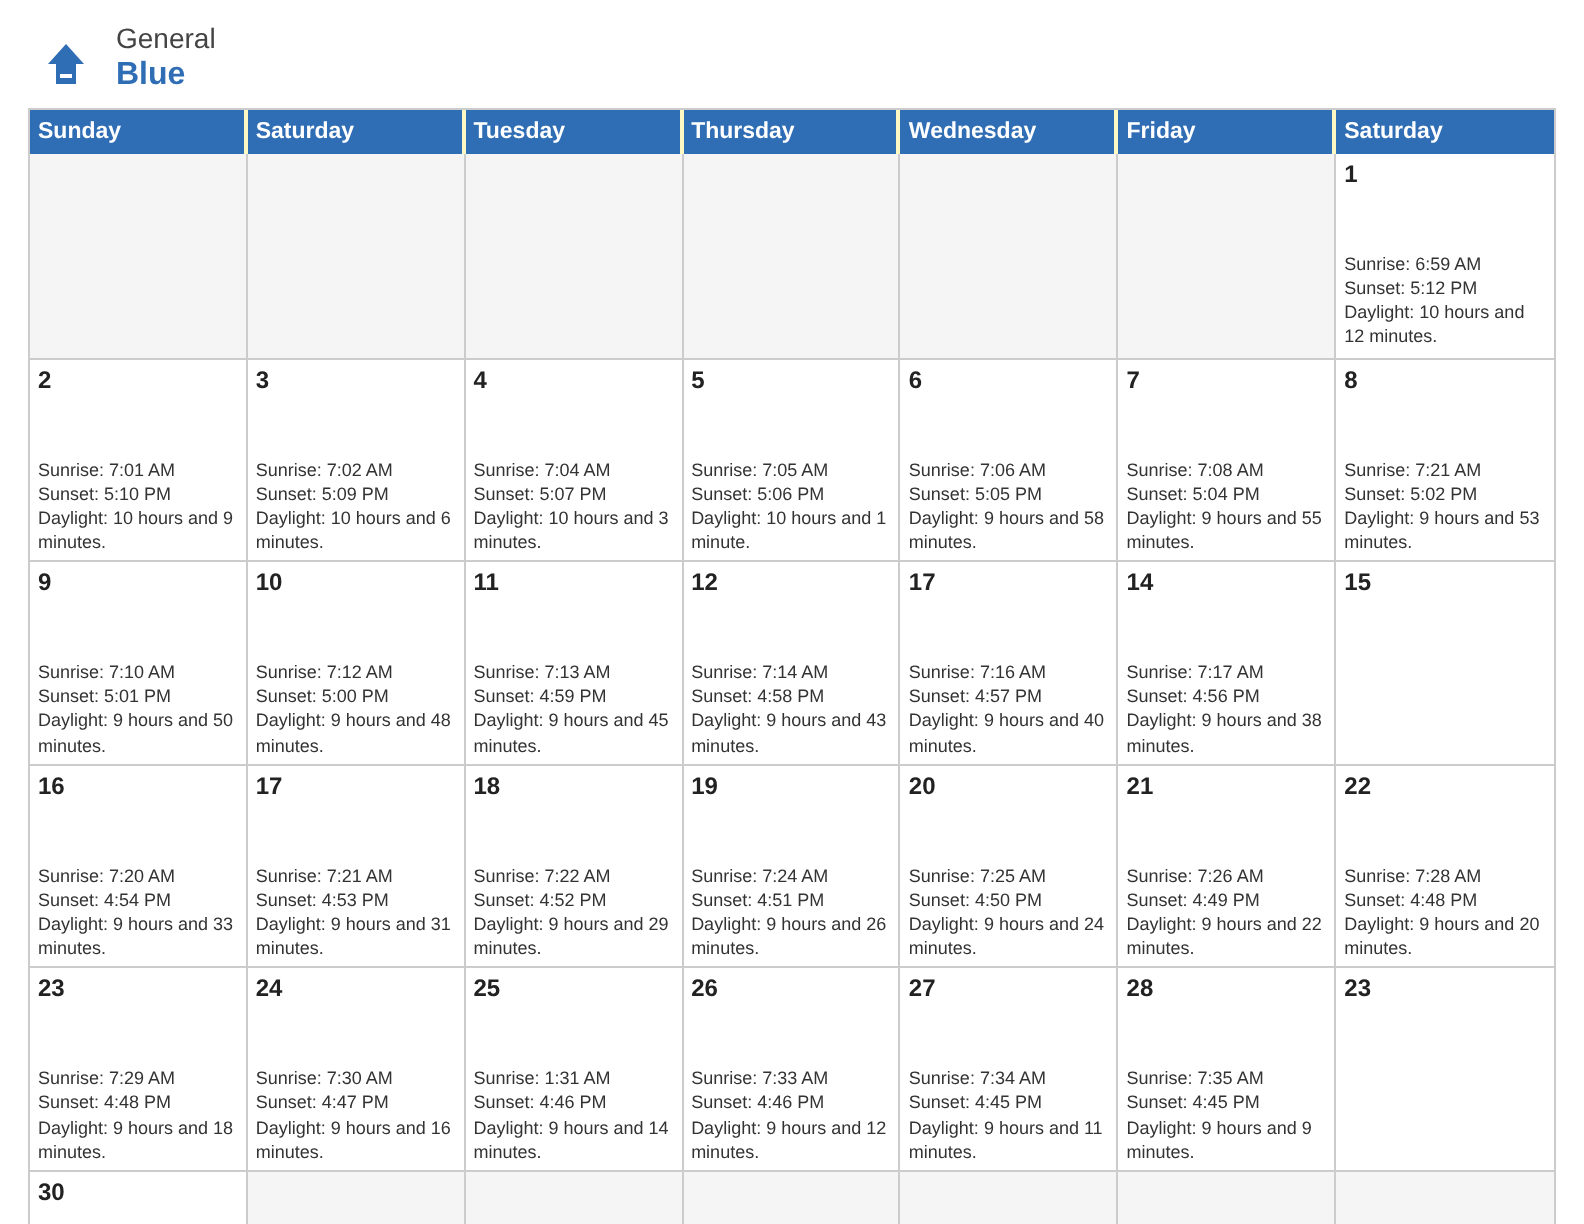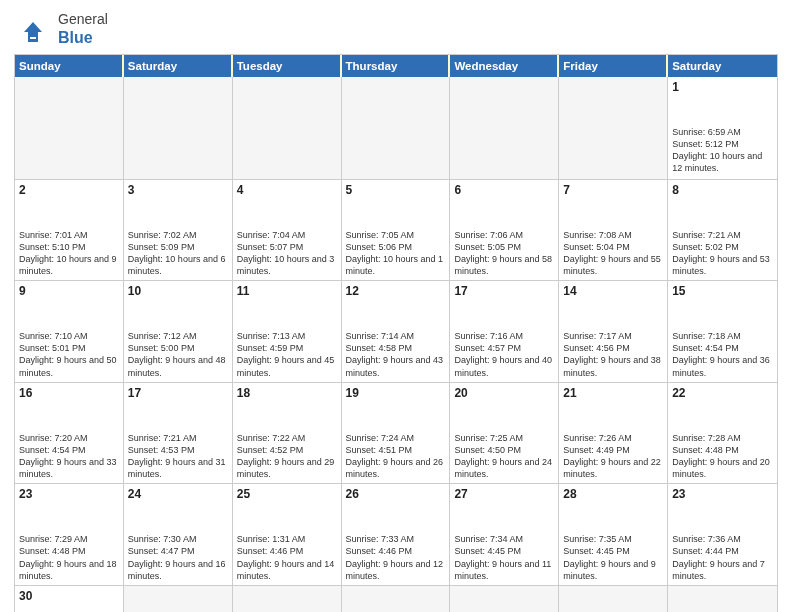--- a/index.html
+++ b/index.html
@@ -225,23 +225,20 @@
 Daylight: 9 hours and 40 minutes.</div>
           </div>
           <div class="cal-cell">
             <div class="day-num">14</div>
             <div class="day-info">Sunrise: 7:17 AM
 Sunset: 4:56 PM
 Daylight: 9 hours and 38 minutes.</div>
           </div>
           <div class="cal-cell">
             <div class="day-num">15</div>
-            <div class="day-info">Sunrise: 7:18 AM
-Sunset: 4:54 PM
-Daylight: 9 hours and 36 minutes.</div>
           </div>
         </div>
         <div class="cal-row">
           <div class="cal-cell">
             <div class="day-num">16</div>
             <div class="day-info">Sunrise: 7:20 AM
 Sunset: 4:54 PM
 Daylight: 9 hours and 33 minutes.</div>
           </div>
           <div class="cal-cell">
@@ -313,23 +310,20 @@
 Daylight: 9 hours and 11 minutes.</div>
           </div>
           <div class="cal-cell">
             <div class="day-num">28</div>
             <div class="day-info">Sunrise: 7:35 AM
 Sunset: 4:45 PM
 Daylight: 9 hours and 9 minutes.</div>
           </div>
           <div class="cal-cell">
             <div class="day-num">23</div>
-            <div class="day-info">Sunrise: 7:36 AM
-Sunset: 4:44 PM
-Daylight: 9 hours and 7 minutes.</div>
           </div>
         </div>
         <div class="cal-row">
           <div class="cal-cell">
             <div class="day-num">30</div>
             <div class="day-info">Sunrise: 7:37 AM
 Sunset: 4:44 PM
 Daylight: 9 hours and 6 minutes.</div>
           </div>
           <div class="cal-cell empty"></div>

